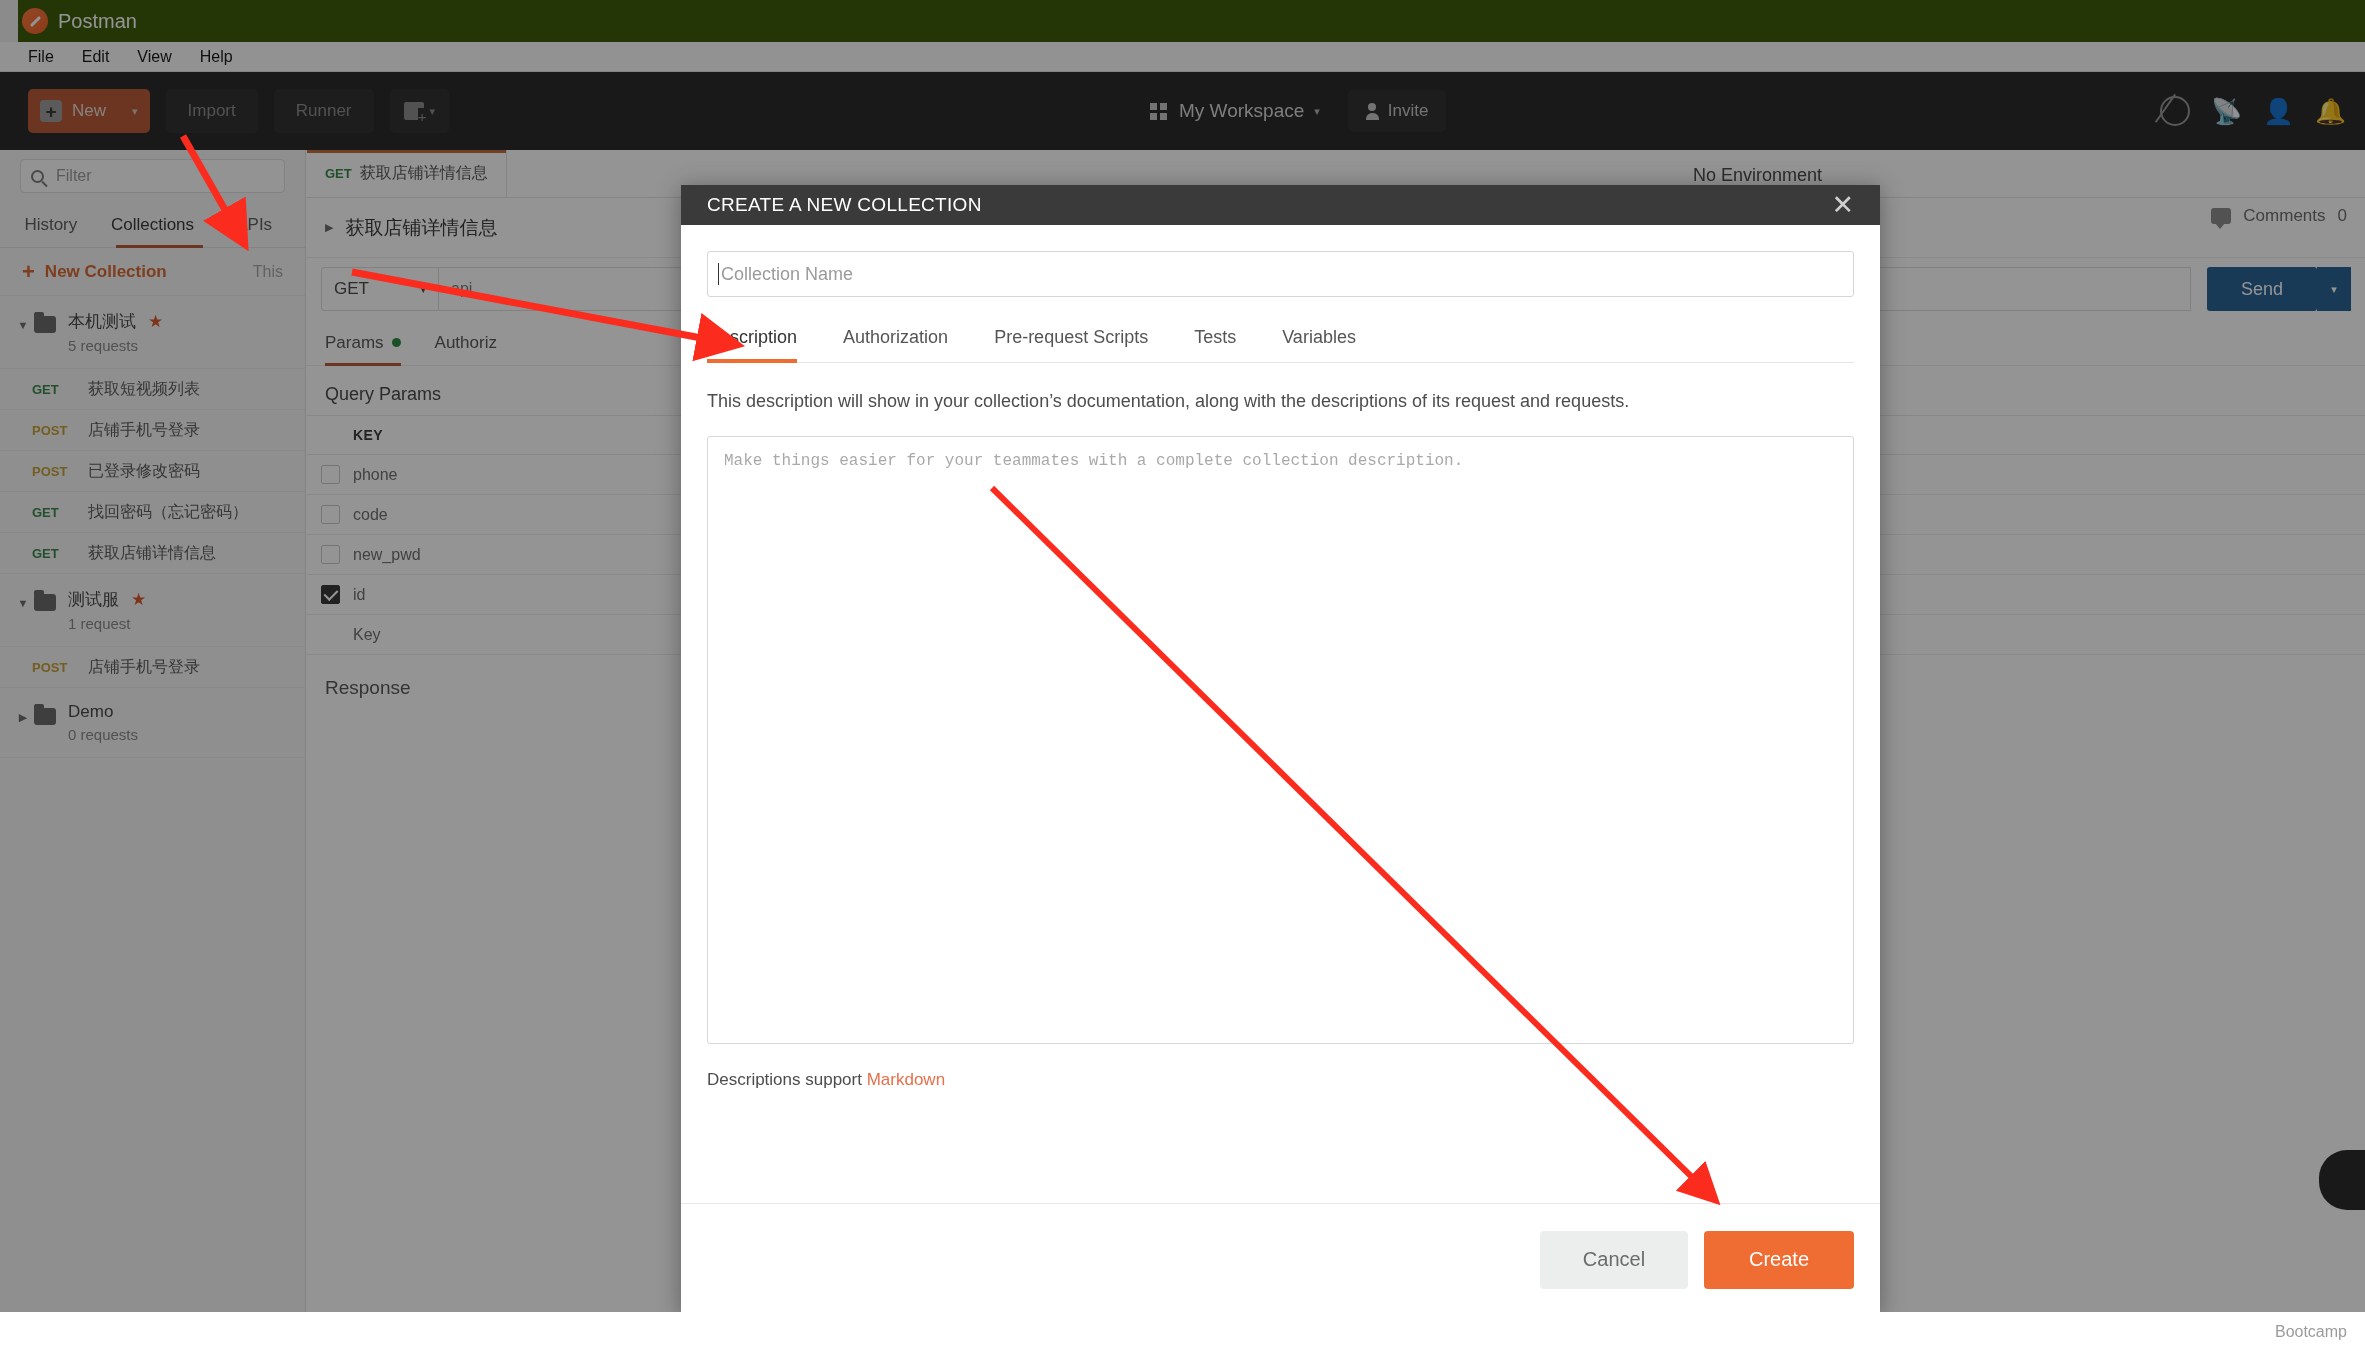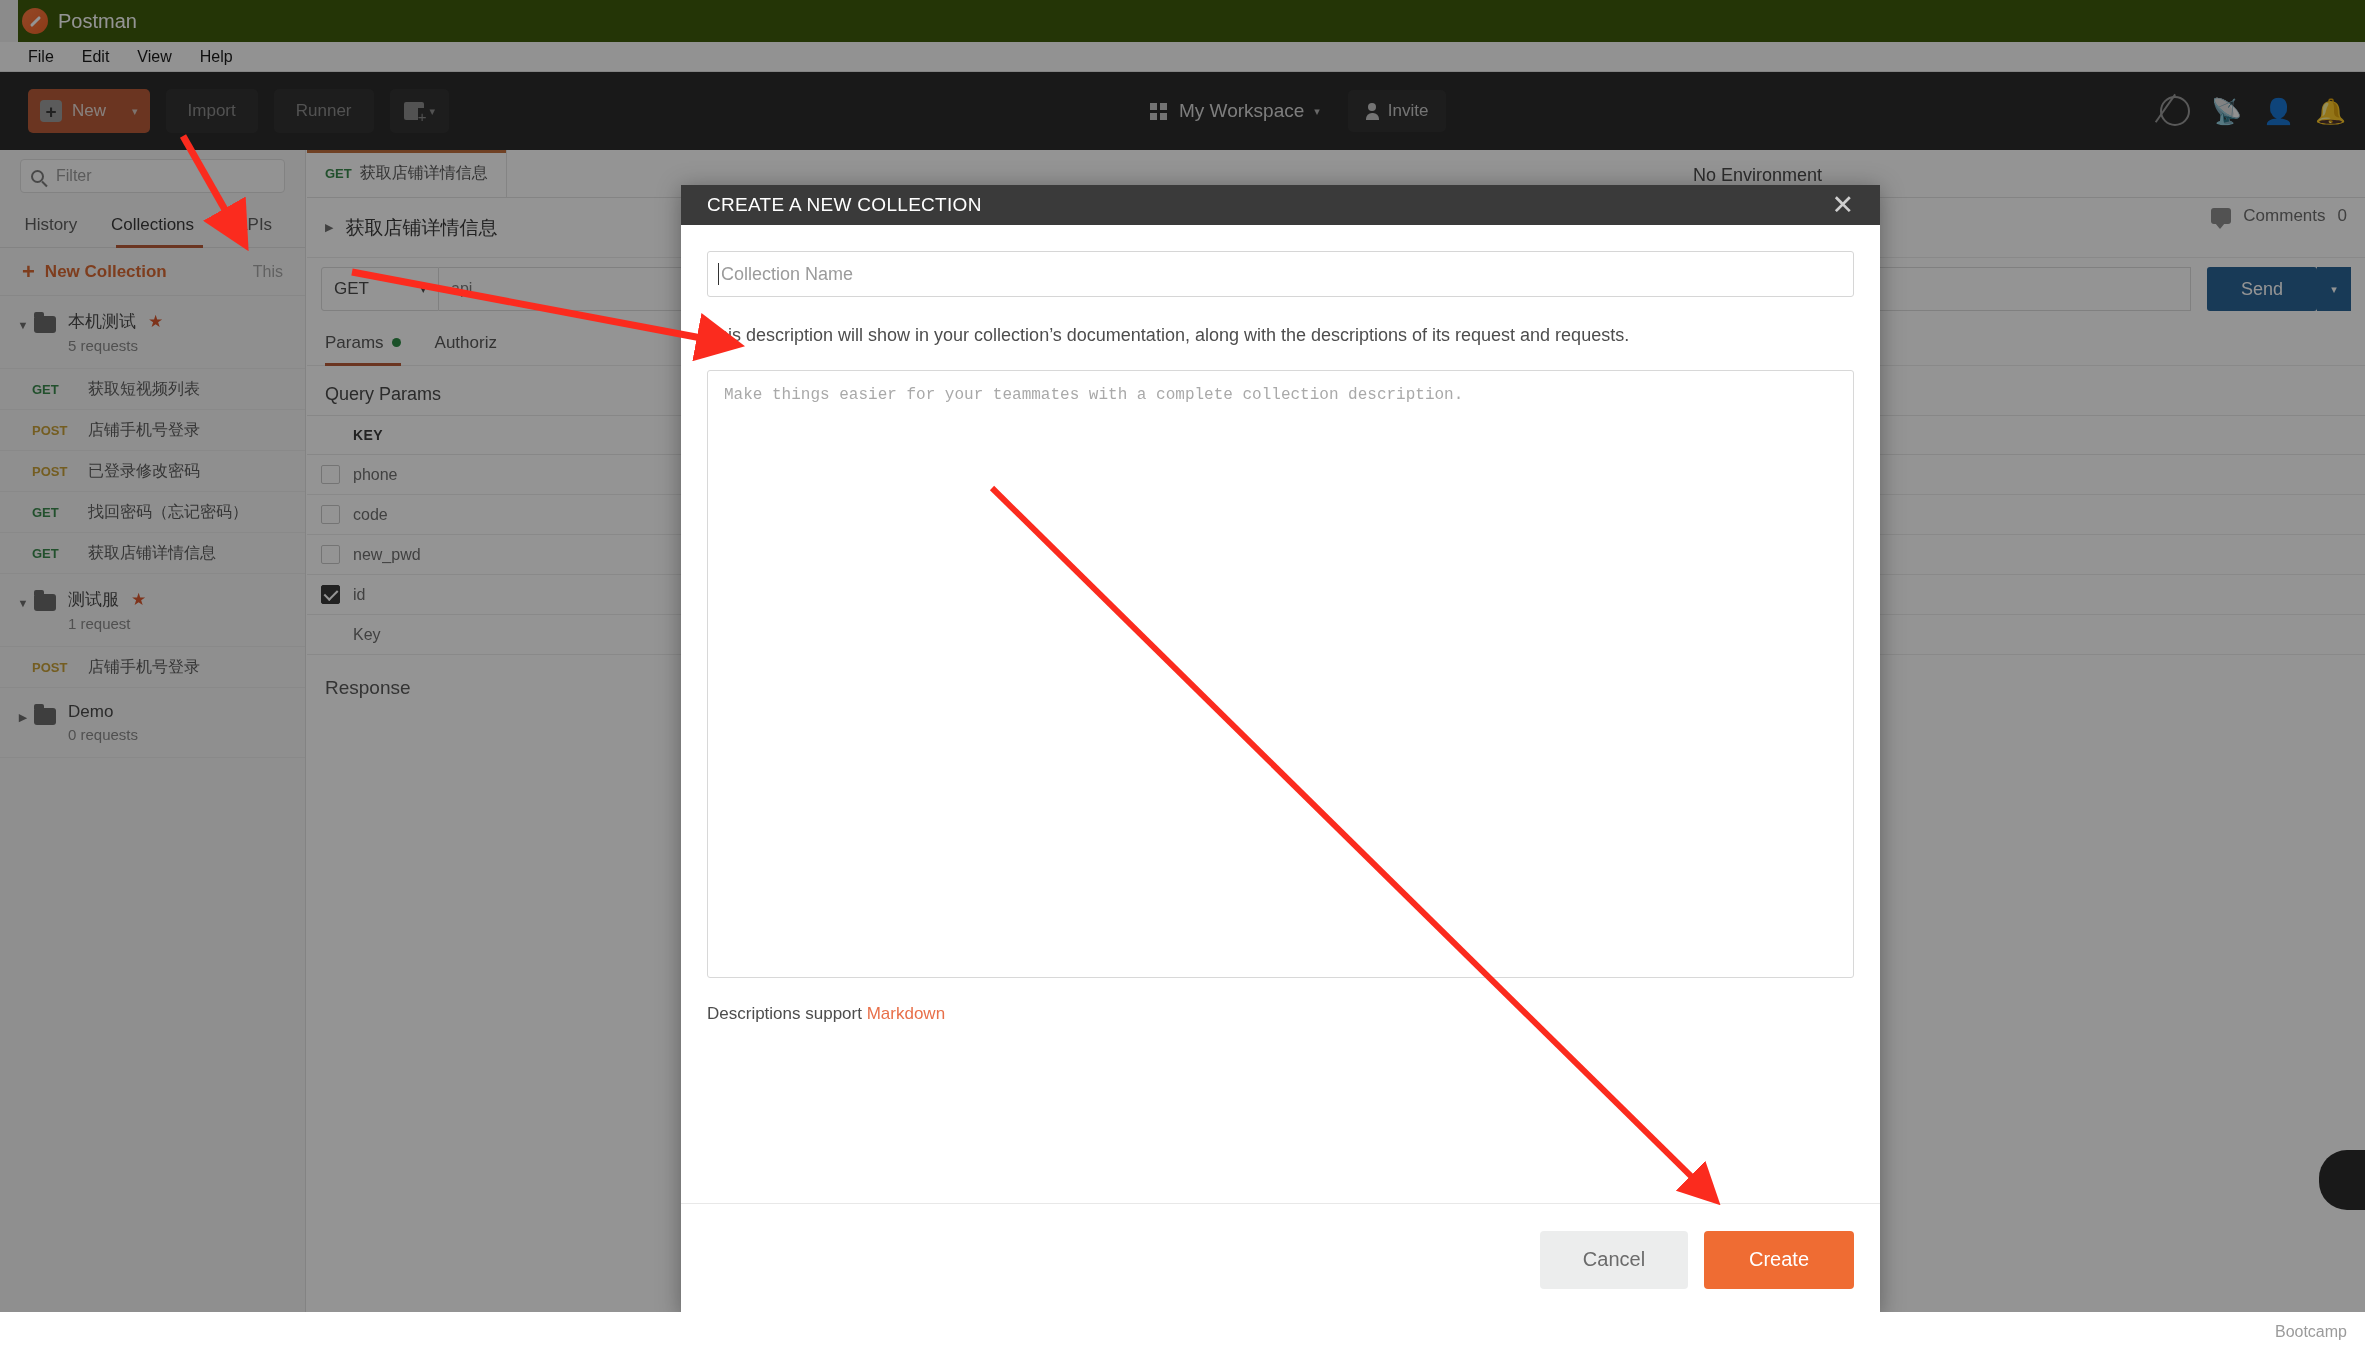--- a/index.html
+++ b/index.html
@@ -507,20 +507,27 @@
     <div class="modal-head">
       <div class="modal-title">CREATE A NEW COLLECTION</div>
       <div class="modal-close">✕</div>
     </div>
     <div class="modal-body">
       <div class="name-input">
         <span class="caret-bar"></span>
         <span class="name-ph">Collection Name</span>
       </div>
 
+      <div class="mtabs">
+        <div class="mtab active">Description</div>
+        <div class="mtab">Authorization</div>
+        <div class="mtab">Pre-request Scripts</div>
+        <div class="mtab">Tests</div>
+        <div class="mtab">Variables</div>
+      </div>
 
       <div class="desc-note">This description will show in your collection’s documentation, along with the descriptions of its request and requests.</div>
 
       <div class="desc-area">
         <span class="desc-ph">Make things easier for your teammates with a complete collection description.</span>
       </div>
 
       <div class="md-note">
         <span>Descriptions support </span><span class="md-link">Markdown</span>
       </div>

